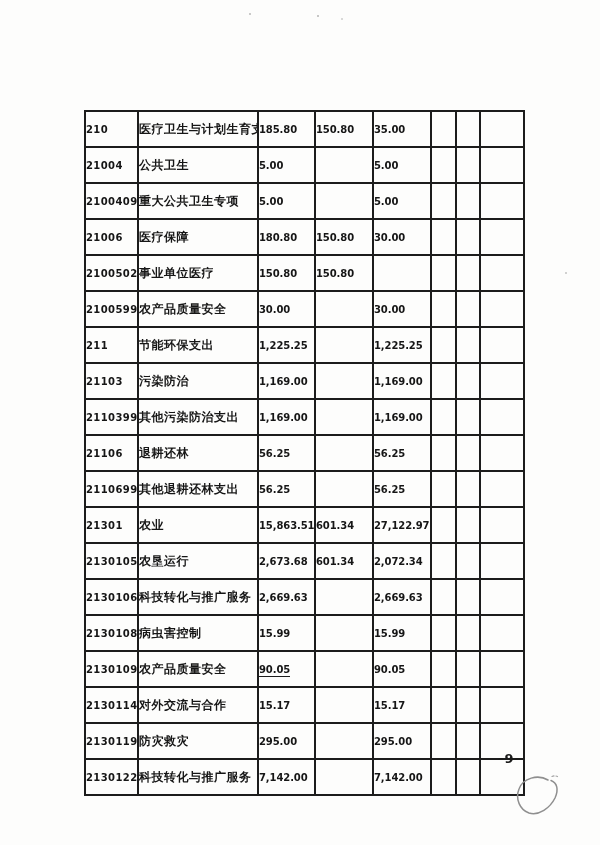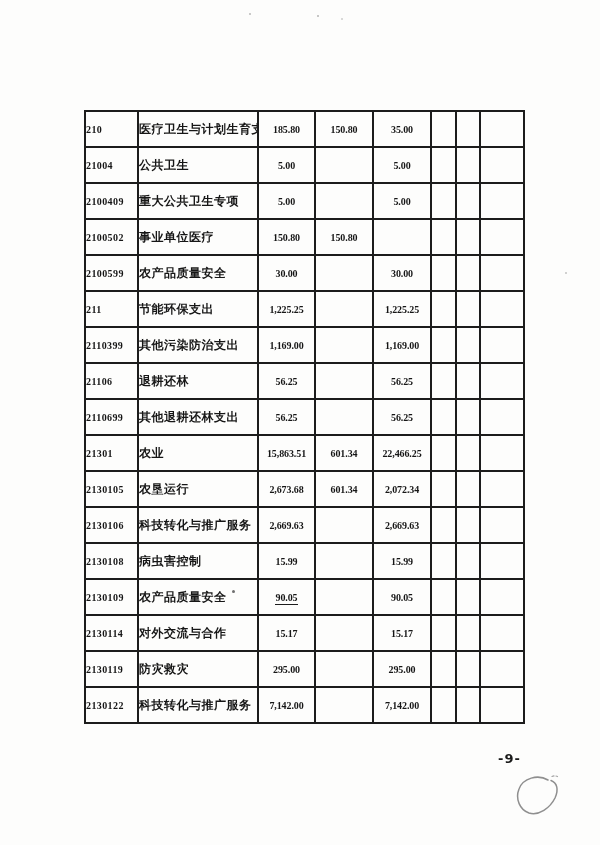--- a/index.html
+++ b/index.html
@@ -28,34 +28,34 @@
   }
   table.budget td {
     border: 2px solid #1c1c1c;
     padding: 0;
     color: #161616;
     font-weight: bold;
     overflow: hidden;
     white-space: nowrap;
     vertical-align: middle;
   }
-  table.budget tr { height: 36px; font-family: Liberation Serif, serif; }
+  table.budget tr { height: 36px; }
   td.td-code {
     font-size: 10px;
     padding-left: 9px;
     letter-spacing: 0.4px;
   }
   td.td-name {
     font-size: 12px;
     padding-left: 6px;
     letter-spacing: 0.5px;
   }
   td.td-num {
     font-size: 10px;
-    text-align: center;
+    text-align: left;
     padding-right: 5px;
     letter-spacing: -0.1px;
   }
   td.td-num span.u {
     border-bottom: 1.5px solid #1c1c1c;
     padding-bottom: 1px;
   }
   .pagenum {
     position: absolute;
     left: 498px;
@@ -129,20 +129,30 @@
           <td class="td-code"><span>2100409</span></td>
           <td class="td-name"><span>重大公共卫生专项</span></td>
           <td class="td-num"><span>5.00</span></td>
           <td class="td-num"><span></span></td>
           <td class="td-num"><span>5.00</span></td>
           <td class="td-e"></td>
           <td class="td-e"></td>
           <td class="td-e"></td>
         </tr>
         <tr>
+          <td class="td-code"><span>21006</span></td>
+          <td class="td-name"><span>医疗保障</span></td>
+          <td class="td-num"><span>180.80</span></td>
+          <td class="td-num"><span>150.80</span></td>
+          <td class="td-num"><span>30.00</span></td>
+          <td class="td-e"></td>
+          <td class="td-e"></td>
+          <td class="td-e"></td>
+        </tr>
+        <tr>
           <td class="td-code"><span>2100502</span></td>
           <td class="td-name"><span>事业单位医疗</span></td>
           <td class="td-num"><span>150.80</span></td>
           <td class="td-num"><span>150.80</span></td>
           <td class="td-num"><span></span></td>
           <td class="td-e"></td>
           <td class="td-e"></td>
           <td class="td-e"></td>
         </tr>
         <tr>
@@ -159,20 +169,30 @@
           <td class="td-code"><span>211</span></td>
           <td class="td-name"><span>节能环保支出</span></td>
           <td class="td-num"><span>1,225.25</span></td>
           <td class="td-num"><span></span></td>
           <td class="td-num"><span>1,225.25</span></td>
           <td class="td-e"></td>
           <td class="td-e"></td>
           <td class="td-e"></td>
         </tr>
         <tr>
+          <td class="td-code"><span>21103</span></td>
+          <td class="td-name"><span>污染防治</span></td>
+          <td class="td-num"><span>1,169.00</span></td>
+          <td class="td-num"><span></span></td>
+          <td class="td-num"><span>1,169.00</span></td>
+          <td class="td-e"></td>
+          <td class="td-e"></td>
+          <td class="td-e"></td>
+        </tr>
+        <tr>
           <td class="td-code"><span>2110399</span></td>
           <td class="td-name"><span>其他污染防治支出</span></td>
           <td class="td-num"><span>1,169.00</span></td>
           <td class="td-num"><span></span></td>
           <td class="td-num"><span>1,169.00</span></td>
           <td class="td-e"></td>
           <td class="td-e"></td>
           <td class="td-e"></td>
         </tr>
         <tr>
@@ -193,21 +213,21 @@
           <td class="td-num"><span>56.25</span></td>
           <td class="td-e"></td>
           <td class="td-e"></td>
           <td class="td-e"></td>
         </tr>
         <tr>
           <td class="td-code"><span>21301</span></td>
           <td class="td-name"><span>农业</span></td>
           <td class="td-num"><span>15,863.51</span></td>
           <td class="td-num"><span>601.34</span></td>
-          <td class="td-num"><span>22,466.25</span></td>
+          <td class="td-num"><span>27,122.97</span></td>
           <td class="td-e"></td>
           <td class="td-e"></td>
           <td class="td-e"></td>
         </tr>
         <tr>
           <td class="td-code"><span>2130105</span></td>
           <td class="td-name"><span>农垦运行</span></td>
           <td class="td-num"><span>2,673.68</span></td>
           <td class="td-num"><span>601.34</span></td>
           <td class="td-num"><span>2,072.34</span></td>

